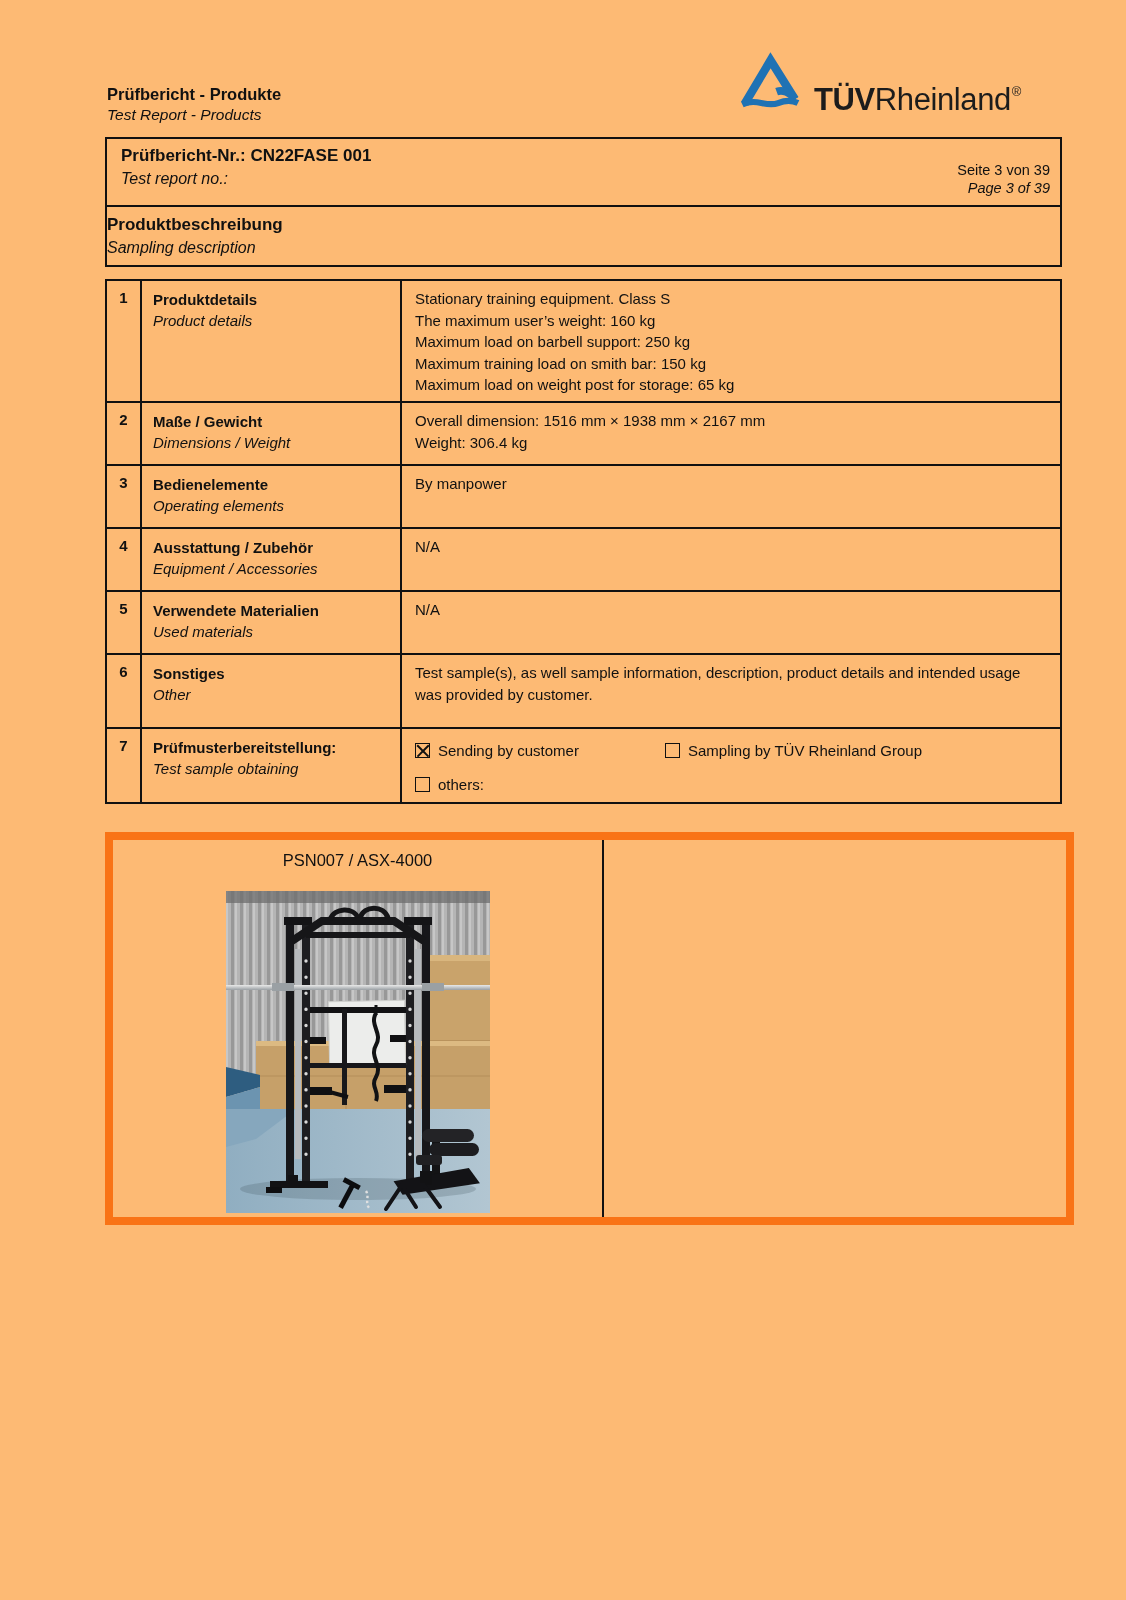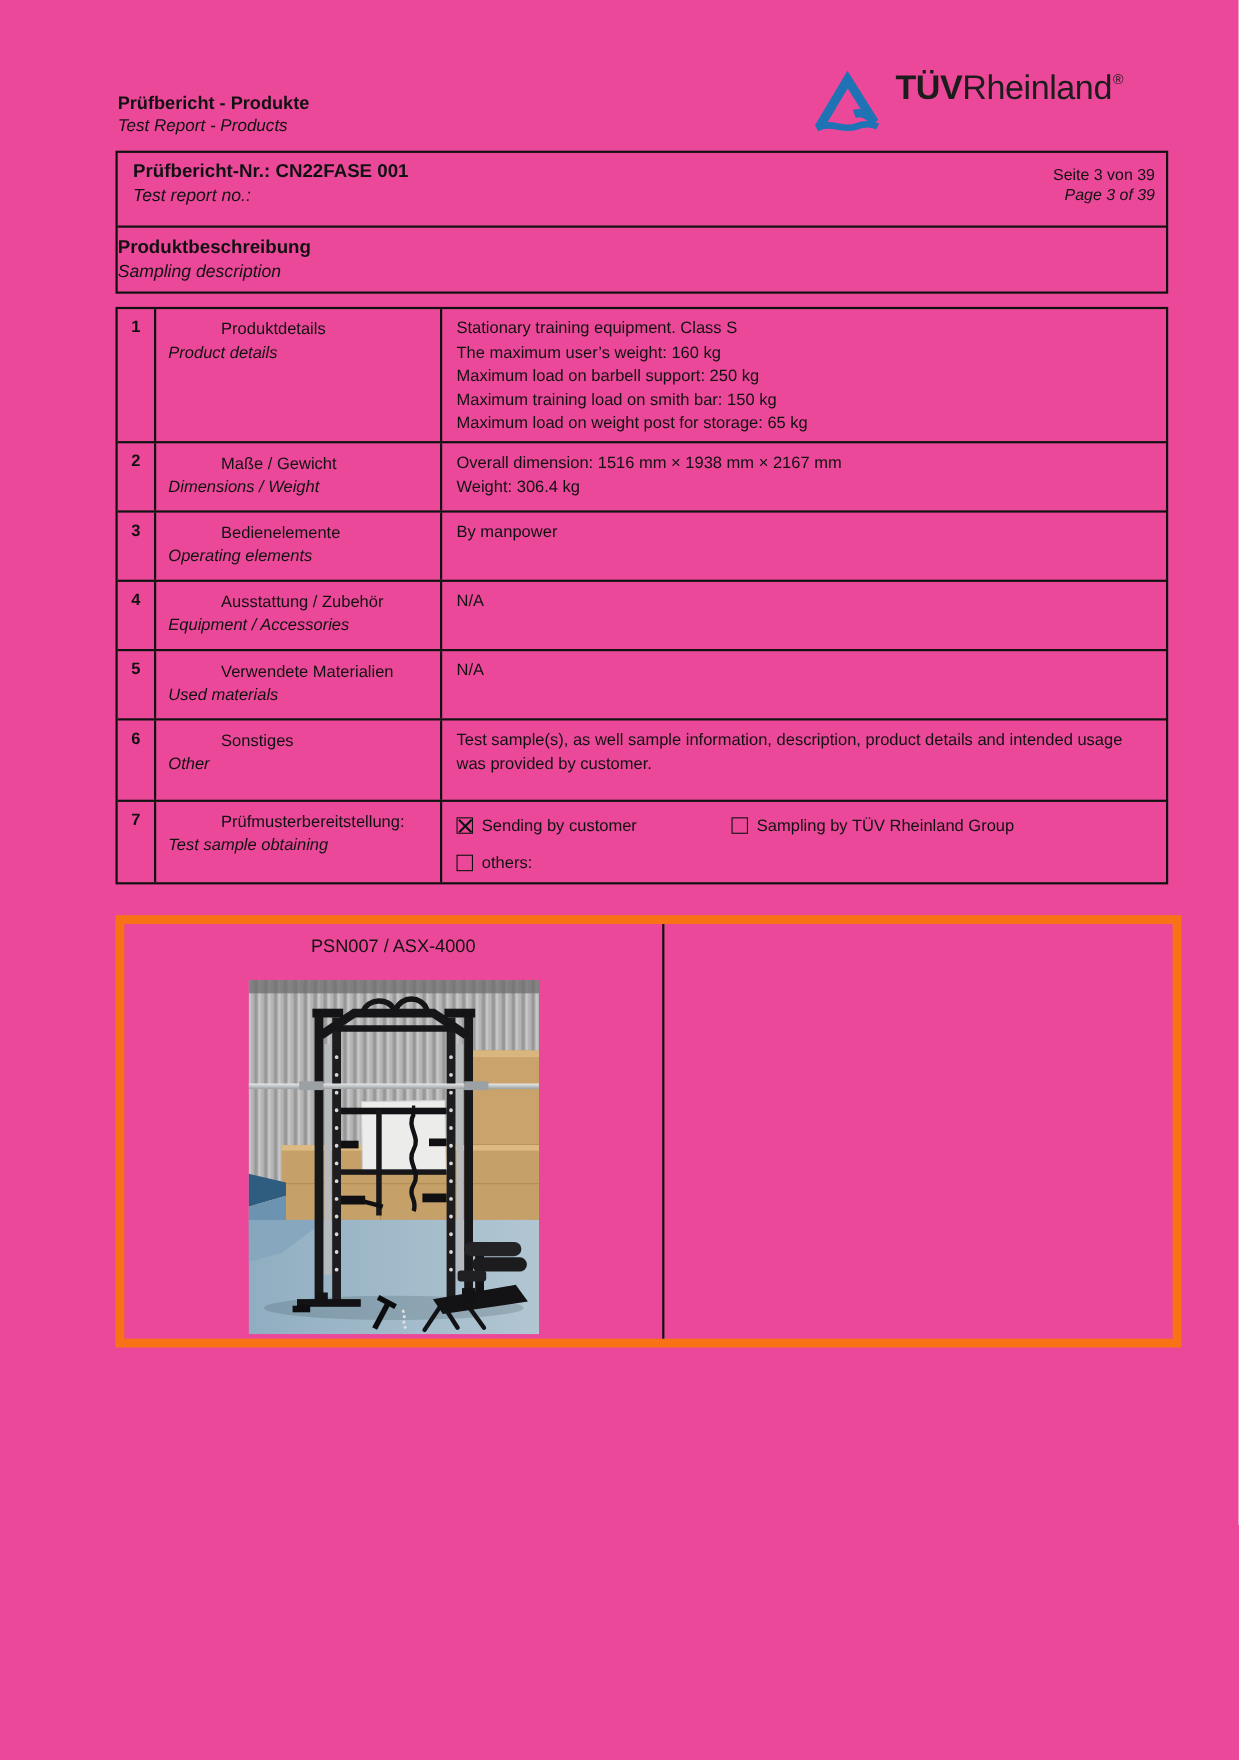--- a/index.html
+++ b/index.html
@@ -1,48 +1,48 @@
 <!DOCTYPE html>
 <html><head>
 <meta charset="utf-8">
 <style>
   html,body{margin:0;padding:0;background:#e8e8e8;}
   .page{
-    position:relative;width:1126px;height:1600px;background:#ec4899;
+    position:relative;width:1126px;height:1600px;background:#fdba74;
     font-family:"Liberation Sans","DejaVu Sans",sans-serif;color:#111;
     margin:0 auto;overflow:hidden;
   }
   
   .doc-header{position:absolute;left:107px;top:84px;line-height:20px;}
   .doc-header .de{font-weight:bold;font-size:16.5px;}
   .doc-header .en{font-style:italic;font-size:15.5px;margin-top:1px;}
   
-  .logo{position:absolute;left:737px;top:62px;display:flex;align-items:flex-start;}
+  .logo{position:absolute;left:737px;top:50px;display:flex;align-items:flex-end;}
   .logo svg{display:block;}
   .logo-text{margin-left:13px;font-size:31px;color:#1c1c1c;letter-spacing:-0.4px;white-space:nowrap;}
   .logo-text .b{font-weight:bold;}
   .logo-text .reg{font-size:13px;vertical-align:14px;margin-left:1px;}
   
   .report-box{position:absolute;left:105px;top:137px;width:953px;height:126px;border:2.5px solid #111;}
   .rb-top{height:59px;border-bottom:2px solid #111;position:relative;padding:7px 28px 0 14px;}
   .rb-no-de{font-weight:bold;font-size:17px;}
   .rb-no-en{font-style:italic;font-size:16px;margin-top:4px;}
-  .rb-page{position:absolute;right:10px;top:12px;text-align:right;font-size:14.5px;line-height:18px;}
+  .rb-page{position:absolute;right:10px;top:22px;text-align:right;font-size:14.5px;line-height:18px;}
   .rb-page .en{font-style:italic;}
   .rb-section{text-align:left;padding-top:8px;}
   .rb-section .de{font-weight:bold;font-size:17px;}
   .rb-section .en{font-style:italic;font-size:16px;margin-top:4px;}
   
   .main-table{position:absolute;left:105px;top:279px;width:953px;border:2.5px solid #111;}
   .trow{display:flex;}
   .trow + .trow{border-top:2px solid #111;}
   .cell{box-sizing:border-box;}
   .cell.num{width:35px;border-right:2px solid #111;text-align:center;padding-top:8px;font-weight:bold;font-size:15px;flex:none;}
   .cell.label{width:260px;border-right:2px solid #111;padding:8px 8px 0 11px;font-size:15px;line-height:21px;flex:none;}
-  .cell.label .de{font-weight:normal;margin-left:48px;}
+  .cell.label .de{font-weight:bold;}
   .cell.label .en{font-style:italic;}
   .cell.content{flex:1;padding:7px 14px 16px 13px;font-size:15px;line-height:21.5px;}
   .r1{height:120px}.r2{height:61px}.r3{height:61px}.r4{height:61px}.r5{height:61px}.r6{height:72px}.r7{height:73px}
   
   .cb-line{display:flex;align-items:center;}
   .cb-line.first{margin-top:4px;margin-bottom:12px;}
   .cb{display:inline-flex;align-items:center;}
   .cb.w1{width:250px;flex:none;}
   .cbx{display:inline-block;width:13px;height:13px;border:1.6px solid #111;margin-right:8px;position:relative;flex:none;}
   .cbx.checked::before,.cbx.checked::after{content:"";position:absolute;left:-1.5px;top:5.6px;width:16px;height:1.6px;background:#111;}

